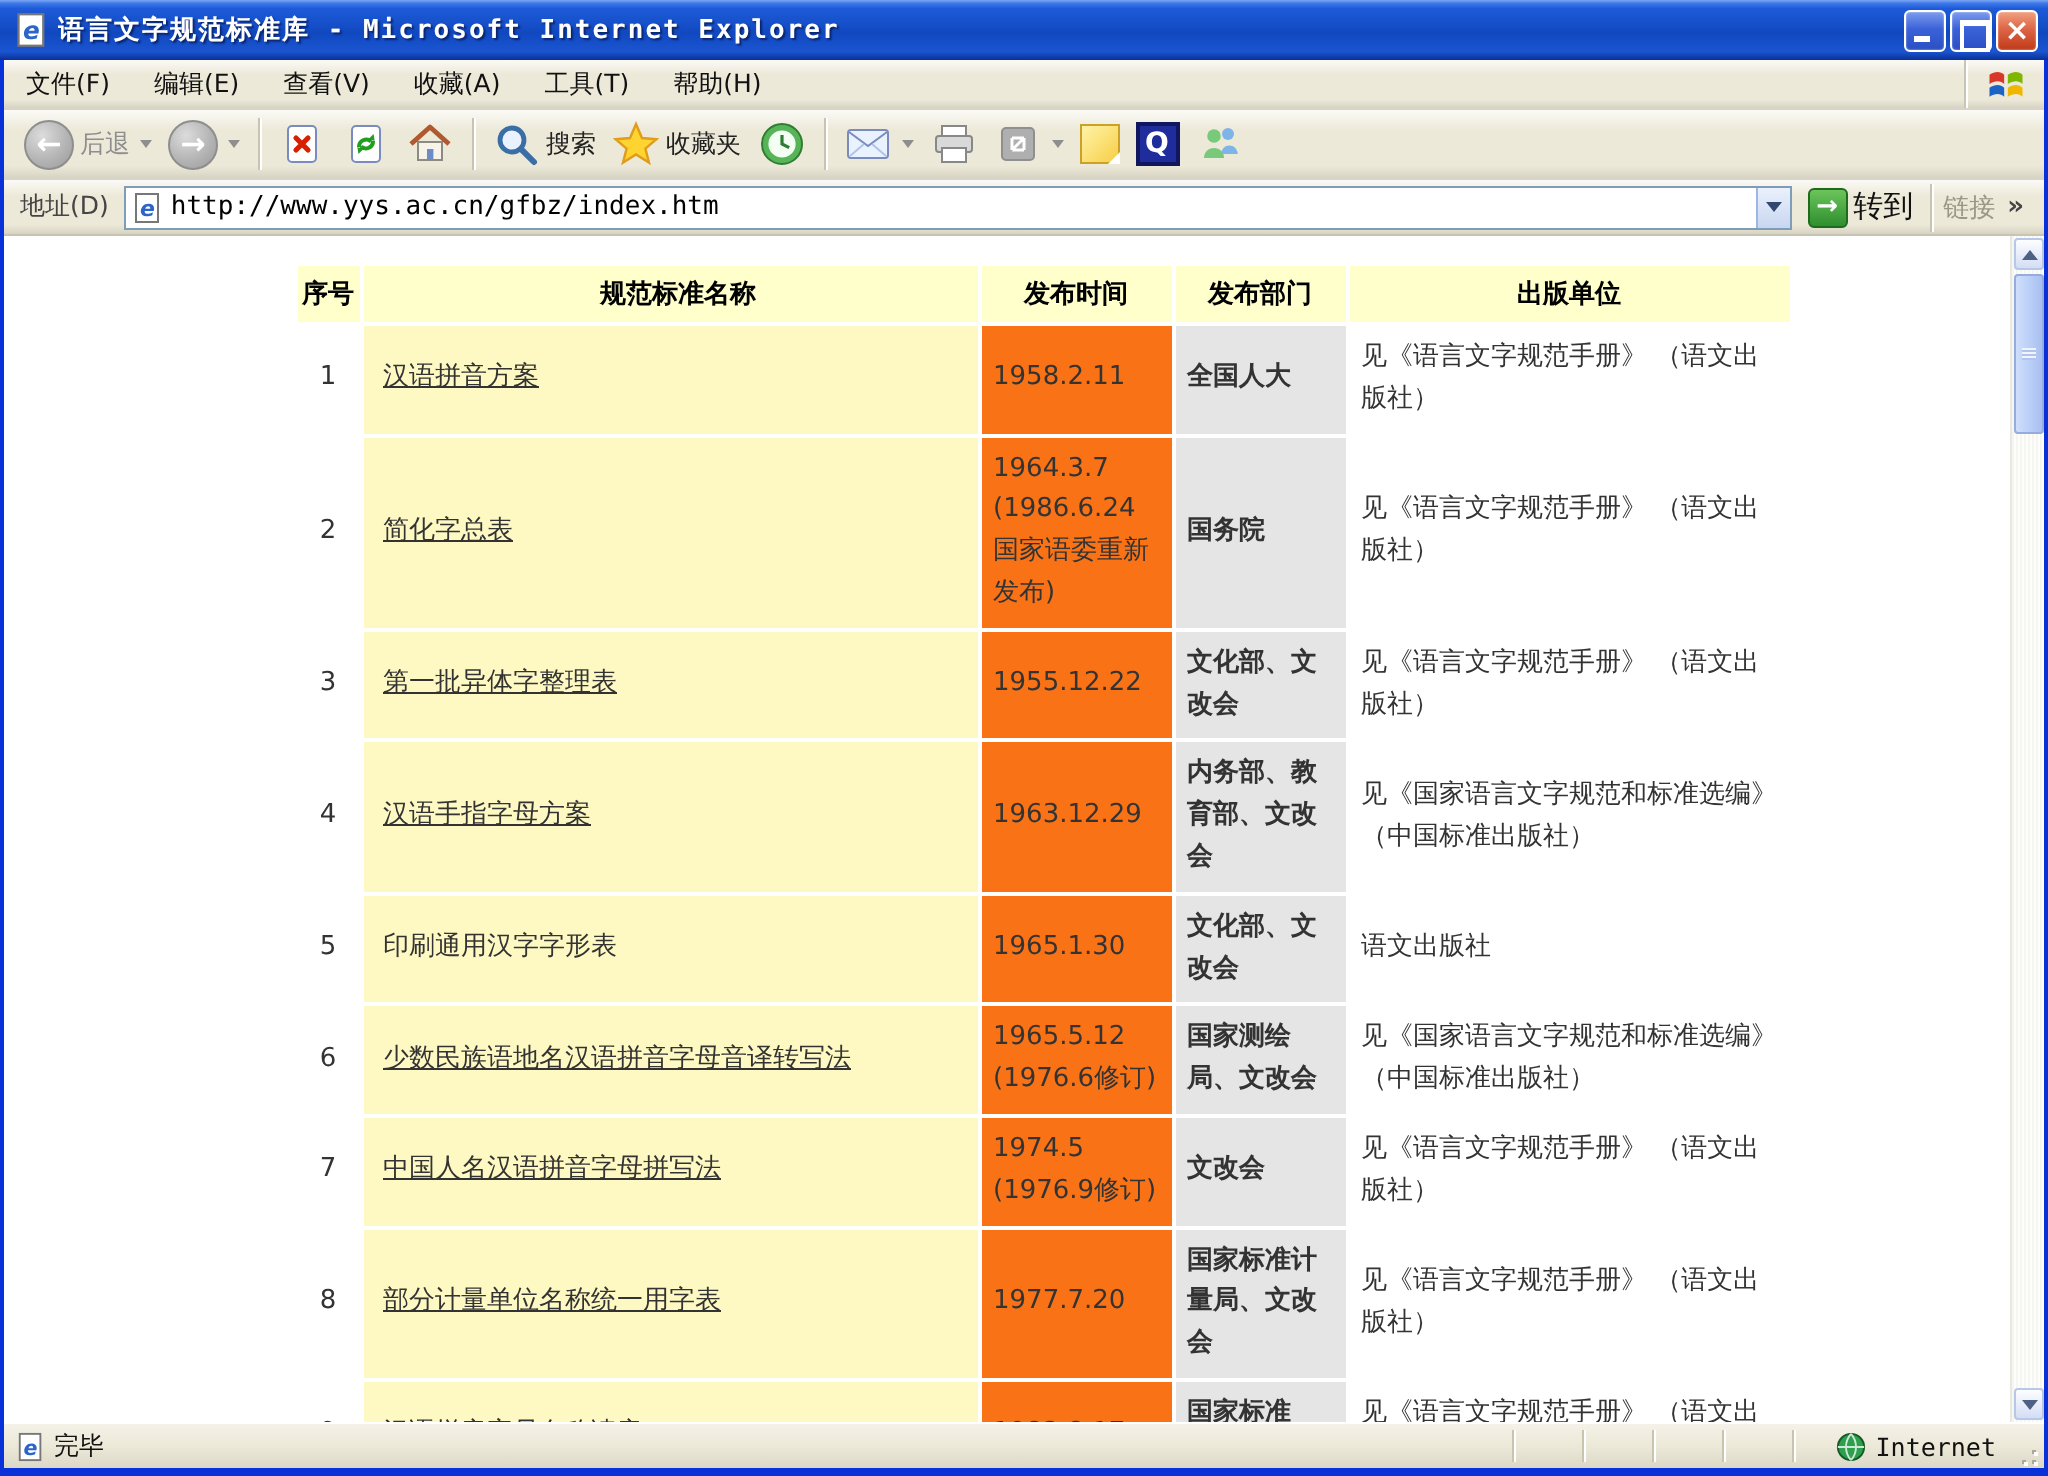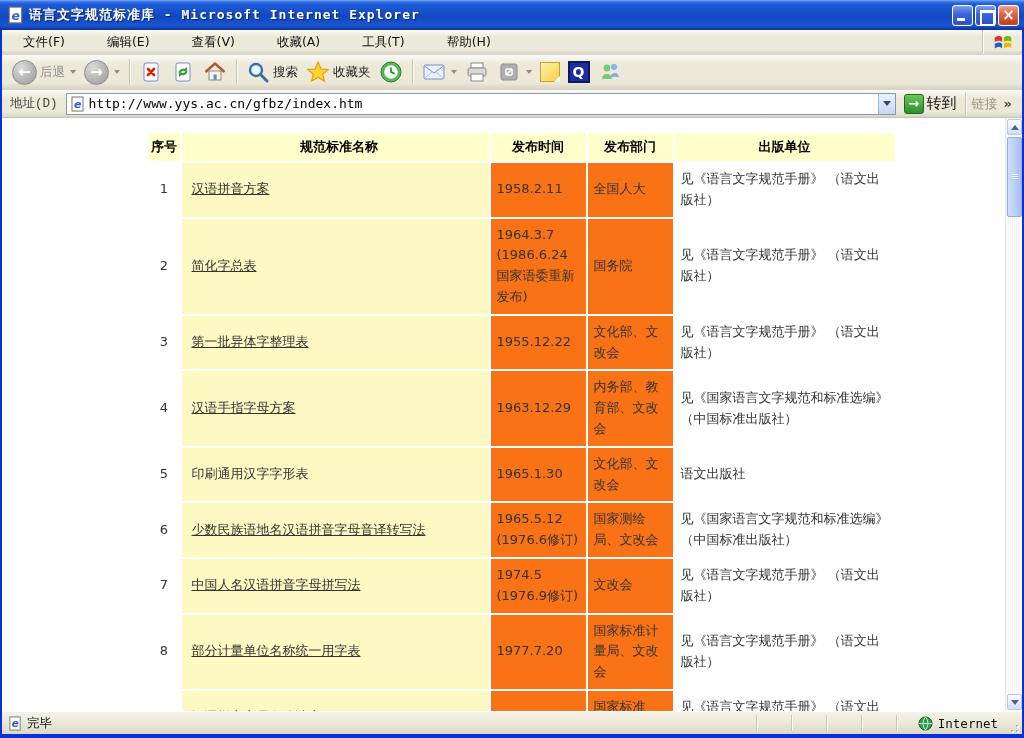--- a/index.html
+++ b/index.html
@@ -22,21 +22,21 @@
   .win-btn.close { background:linear-gradient(180deg,#F0A080 0%,#DD6547 45%,#C03A18 100%); }
   .win-btn.minimize::after { content:""; position:absolute; left:4px; bottom:4px; width:8px; height:3px; background:#fff; }
   .win-btn.maximize::after { content:""; position:absolute; left:4px; top:4px; width:11px; height:11px;
     border:2px solid #fff; border-top-width:3px; }
   .win-btn.close span { position:absolute; left:0; top:0; right:0; bottom:0; display:flex; align-items:center;
     justify-content:center; color:#fff; font-weight:bold; font-size:15px; line-height:1; }
 
   
   .band { position:absolute; left:2px; right:2px; background:linear-gradient(180deg,#FBFAF6 0%,#ECE9D8 30%,#ECE9D8 82%,#D8D4C4 100%); }
   .menubar { top:30px; height:25px; display:flex; align-items:stretch; border-bottom:1px solid #D8D4C8; }
-  .menu-item { display:flex; align-items:center; padding:0 21px; font-size:12.5px; color:#111; cursor:default; }
+  .menu-item { display:flex; align-items:center; padding:0 11px; font-size:12.5px; color:#111; cursor:default; }
   .brand-block { margin-left:auto; width:40px; display:flex; align-items:center; justify-content:center;
     border-left:1px solid #C9C5B5; box-shadow:inset 1px 0 0 #fff; }
   .brand-block svg { width:22px; height:22px; }
 
   .toolbar { top:55px; height:35px; display:flex; align-items:center; padding:0 6px; border-bottom:1px solid #D8D4C8; }
   .tb-btn { display:flex; align-items:center; gap:3px; padding:2px 4px; border-radius:3px; height:30px; cursor:pointer; }
   .tb-sep { width:1px; height:26px; background:#C8C4B4; box-shadow:1px 0 0 #fff; margin:0 5px; flex:none; }
   .nav-circle { width:25px; height:25px; border-radius:50%; flex:none;
     background:radial-gradient(circle at 35% 30%, #DCDCDC 0%, #B5B5B5 55%, #9A9A9A 100%);
     border:1px solid #8E8E8E; color:#fff; font-weight:bold; font-size:15px;
@@ -47,21 +47,21 @@
     border-top:4px solid #8E8E8E; margin-left:2px; }
   .icon24 { width:24px; height:24px; flex:none; }
   .note-icon { width:20px; height:20px; position:relative; flex:none;
     background:linear-gradient(135deg,#FFF3A8 0%,#F7CE46 100%); border:1px solid #C9A227; }
   .note-icon::after { content:""; position:absolute; right:-1px; bottom:-1px; width:0; height:0;
     border-left:6px solid transparent; border-bottom:6px solid #fff; }
   .q-icon { width:22px; height:22px; background:#1F2C9C; border:2px solid #10175E; color:#fff;
     font-weight:bold; font-size:14px; display:flex; align-items:center; justify-content:center; flex:none; }
 
   .addressbar { top:90px; height:28px; display:flex; align-items:center; padding:0 4px; gap:4px; border-bottom:1px solid #C8C4B4; }
-  .addr-label { font-size:12.5px; color:#444; padding:0 4px; white-space:nowrap;font-family:Liberation Mono, monospace; }
+  .addr-label { font-size:12.5px; color:#444; padding:0 4px; white-space:nowrap; }
   .addr-combo { flex:1; height:22px; background:#fff; border:1px solid #7F9DB9; display:flex; align-items:center; }
   .addr-combo .page-ico { width:16px; height:16px; margin:0 3px; flex:none; }
   .addr-input { flex:1; border:none; outline:none; height:100%; font-size:13px; color:#000;
     font-family:"DejaVu Sans Mono","DejaVu Sans",monospace; background:transparent; }
   .combo-arrow { width:17px; height:20px; flex:none; background:linear-gradient(180deg,#EAF1FC 0%,#C8D6F0 100%);
     border-left:1px solid #9EB6E4; display:flex; align-items:center; justify-content:center; cursor:pointer; }
   .combo-arrow i { width:0; height:0; border-left:4px solid transparent; border-right:4px solid transparent; border-top:5px solid #33486E; }
   .go-btn { display:flex; align-items:center; gap:3px; padding:0 4px; cursor:pointer; }
   .go-square { width:20px; height:20px; border-radius:3px; background:linear-gradient(180deg,#6CC45B 0%,#2E8F2E 100%);
     border:1px solid #1E6B1E; color:#fff; font-weight:bold; display:flex; align-items:center; justify-content:center; font-size:13px; }
@@ -73,21 +73,21 @@
   
   .content { position:absolute; top:118px; left:2px; right:2px; height:593px; background:#fff; overflow:hidden; }
   .page { position:absolute; top:0; left:0; right:17px; bottom:0; overflow:hidden;padding-left:36px; }
 
   table.std { border-collapse:separate; border-spacing:2px; margin:13px auto 0 auto; width:750px; table-layout:fixed; background:#fff; }
   table.std th { background:#FFFFCC; color:#000; font-weight:bold; font-size:13px; padding:5px 2px; text-align:center; }
   table.std td { font-size:13px; line-height:1.6; padding:6px 6px; vertical-align:middle; }
   .c-no   { width:31px;  text-align:center; background:#fff; }
   .c-name { width:307px; background:#fef9c3; padding-left:10px !important; }
   .c-date { width:95px;  background:#f97316; }
-  .c-dept { width:85px;  background:#f97316; }
+  .c-dept { width:85px;  background:#e5e5e5;font-weight:bold; }
   .c-pub  { width:220px; background:#fff; }
   .name-text { color:#333; text-decoration:none; cursor:default; }
   .name-text.is-link { text-decoration:underline; cursor:pointer; }
 
   
   .vscroll { position:absolute; top:0; right:0; width:17px; bottom:0; background:
       repeating-linear-gradient(90deg,#F6F6F1 0 1px,#FDFDFB 1px 2px); border-left:1px solid #E8E8E0; }
   .sb-btn { position:absolute; left:1px; width:15px; height:16px; border-radius:2px;
     background:linear-gradient(180deg,#FDFEFF 0%,#D3DDF5 100%); border:1px solid #B7C7E8;
     display:flex; align-items:center; justify-content:center; cursor:pointer; }

